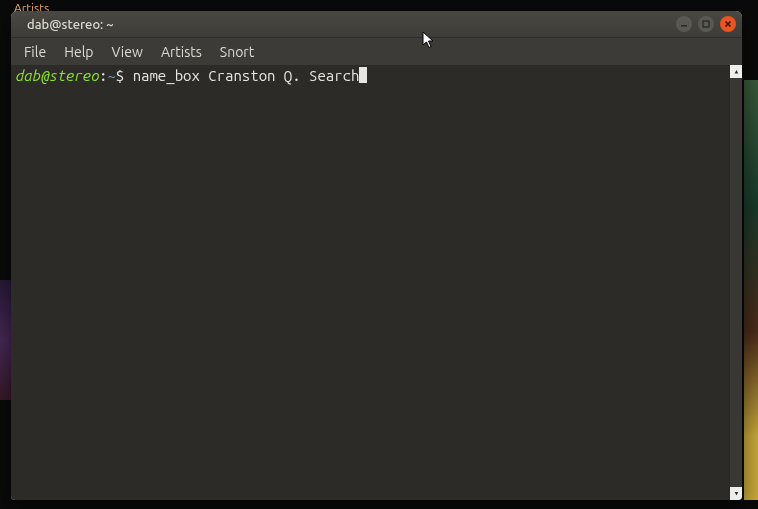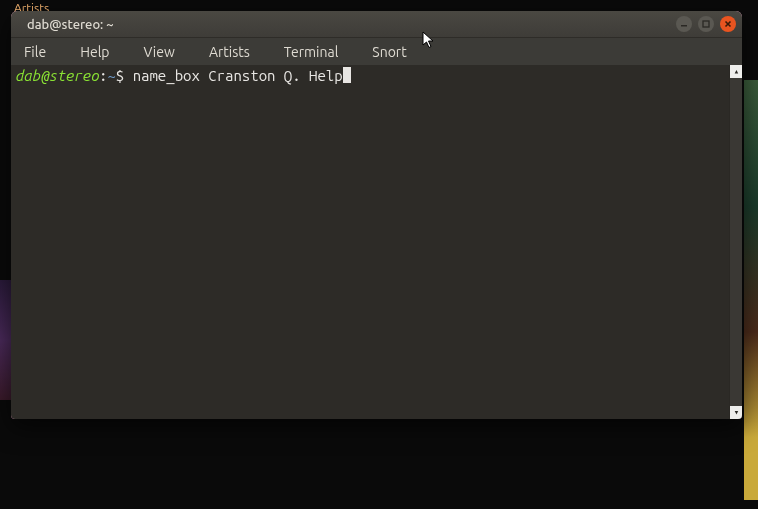--- a/index.html
+++ b/index.html
@@ -30,21 +30,21 @@
       top: 80px;
       width: 14px;
       height: 420px;
       background: linear-gradient(180deg, #3a5a3a 0%, #1a3a2a 30%, #4a2a1a 60%, #c9a93a 85%, #c9a93a 100%);
     }
     .terminal-window {
       position: absolute;
       left: 11px;
       top: 11px;
       width: 731px;
-      height: 408px;
+      height: 489px;
       background: #f9a8d4;
       border-radius: 6px 6px 4px 4px;
       box-shadow: 0 8px 24px rgba(0,0,0,0.6);
       display: flex;
       flex-direction: column;
       overflow: hidden;
     }
     .titlebar {
       height: 27px;
       background: linear-gradient(180deg, #4a4842, #3e3c38);
@@ -79,21 +79,21 @@
     }
     .wc-min { background: #5a5852; color: #2a2824; }
     .wc-max { background: #5a5852; color: #2a2824; }
     .wc-close { background: #e95420; color: #4a1a08; }
     .menubar {
       height: 27px;
       background: #3c3b37;
       display: flex;
       align-items: center;
       padding: 0 4px;
-      gap: 16px;
+      gap: 0;
     }
     .menu-item {
       color: #dfdbd2;
       font-size: 14px;
       padding: 4px 9px;
       cursor: pointer;
     }
     .terminal-body {
       flex: 1;
       background: #2d2b27;
@@ -185,26 +185,25 @@
           </svg>
       </div>
     </div>
   </div>
 
   <div class="menubar">
     <div class="menu-item">File</div>
     <div class="menu-item">Help</div>
     <div class="menu-item">View</div>
     <div class="menu-item">Artists</div>
-    <div class="menu-item">Terminal</div>
     <div class="menu-item">Snort</div>
   </div>
 
   <div class="terminal-body">
-    <div class="prompt-line"><span class="prompt-user">dab@stereo</span><span class="prompt-sep">:</span><span class="prompt-path">~</span><span class="prompt-dollar">$ </span><span class="command-text">name_box Cranston Q. Help</span><span class="cursor-block"></span></div>
+    <div class="prompt-line"><span class="prompt-user">dab@stereo</span><span class="prompt-sep">:</span><span class="prompt-path">~</span><span class="prompt-dollar">$ </span><span class="command-text">name_box Cranston Q. Search</span><span class="cursor-block"></span></div>
 
     <div class="scrollbar-track">
       <div class="scrollbar-arrow sb-top">▴</div>
       <div class="scrollbar-arrow sb-bottom">▾</div>
     </div>
   </div>
 </div>
 
 <div class="mouse-cursor">
   <svg width="14" height="20" viewBox="0 0 14 20">

